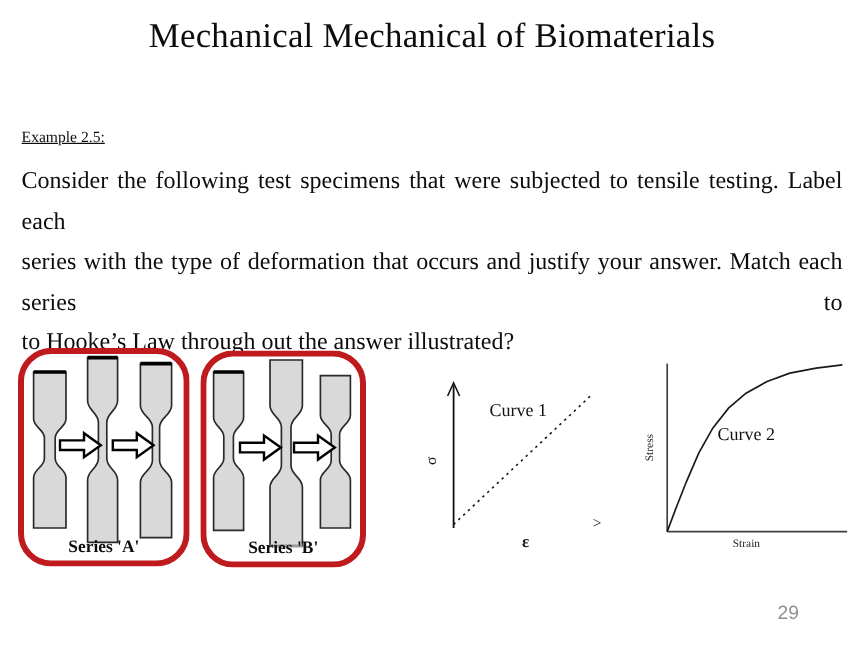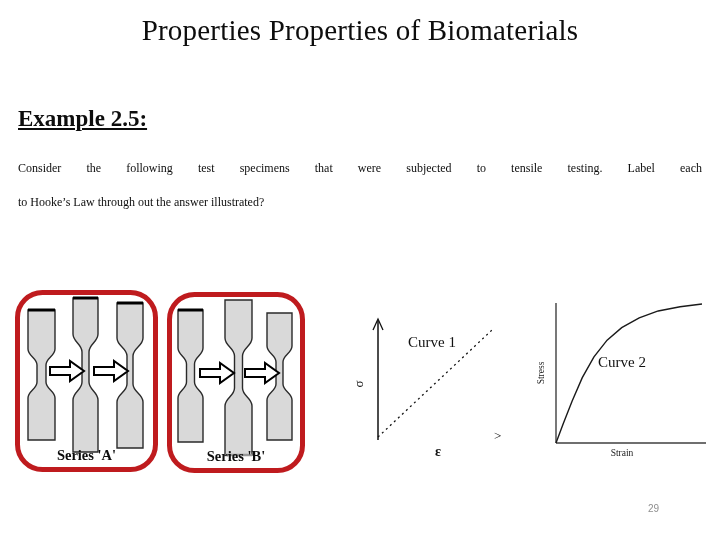--- a/index.html
+++ b/index.html
@@ -21,68 +21,69 @@
     text-align: center;
     font-size: 29px;
     font-weight: 400;
     letter-spacing: 0.2px;
     color: #0d0d0d;
   }
   .example-heading {
     position: absolute;
     top: 106px;
     left: 18px;
-    font-size: 23px;
-    font-weight: 700;
+    font-size: 13px;
+    font-weight: 400;
     text-decoration: underline;
     color: #0d0d0d;
     text-align: center;
   }
   .problem-statement {
     position: absolute;
-    top: 152px;
+    top: 135px;
     left: 18px;
     width: 684px;
-    font-size: 12px;
+    font-size: 20px;
     color: #0d0d0d;
   }
   .para-line {
     line-height: 33.6px;
     white-space: normal;
   }
   .para-line.justify {
     text-align: justify;
     text-align-last: justify;
   }
   .figure-svg { position: absolute; }
   .series-a-svg { left: 15px;  top: 290px; }
   .series-b-svg { left: 167px; top: 292px; }
   .curve1-svg   { left: 350px; top: 300px; }
   .curve2-svg   { left: 530px; top: 295px; }
   .page-number {
     position: absolute;
     left: 648px;
     top: 503px;
     font-family: "Liberation Sans", "DejaVu Sans", sans-serif;
-    font-size: 10px;
+    font-size: 16px;
     color: #8f8f8f;
   }
   svg text { font-family: "Liberation Serif", "DejaVu Serif", serif; }
 </style>
 </head>
 <body>
 
 <div class="slide">
 
-  <h1 class="slide-title">Properties Properties of Biomaterials</h1>
+  <h1 class="slide-title">Mechanical Mechanical of Biomaterials</h1>
 
   <div class="example-heading">Example 2.5:</div>
 
   <div class="problem-statement">
     <div class="para-line justify">Consider the following test specimens that were subjected to tensile testing. Label each</div>
+    <div class="para-line justify">series with the type of deformation that occurs and justify your answer. Match each series to</div>
     <div class="para-line">to Hooke’s Law through out the answer illustrated?</div>
   </div>
 
   <svg class="figure-svg series-a-svg" width="143" height="182" viewBox="0 0 143 182">
     <rect x="2.5" y="2.5" width="138" height="177" rx="25" fill="none" stroke-width="5" stroke="#bf1b1e"></rect>
     <path d="M13,20 H40 V59 C40,66 31,68 31,75 V92 C31,99 40,101 40,108 V150 H13 V108 C13,101 22,99 22,92 V75 C22,68 13,66 13,59 Z" stroke="#2a2a2a" stroke-width="1.4" fill="#d9d9d9"></path>
     <line x1="13" y1="20" x2="40" y2="20" stroke="#000" stroke-width="3"></line>
     <path d="M58,8 H83 V44 C83,52 74,54 74,62 V92 C74,100 83,102 83,110 V162 H58 V110 C58,102 67,100 67,92 V62 C67,54 58,52 58,44 Z" stroke="#2a2a2a" stroke-width="1.4" fill="#d9d9d9"></path>
     <line x1="58" y1="8" x2="83" y2="8" stroke="#000" stroke-width="3"></line>
     <path d="M102,13 H128 V48 C128,56 118,58 118,66 V94 C118,102 128,104 128,112 V158 H102 V112 C102,104 112,102 112,94 V66 C112,58 102,56 102,48 Z" stroke="#2a2a2a" stroke-width="1.4" fill="#d9d9d9"></path>

